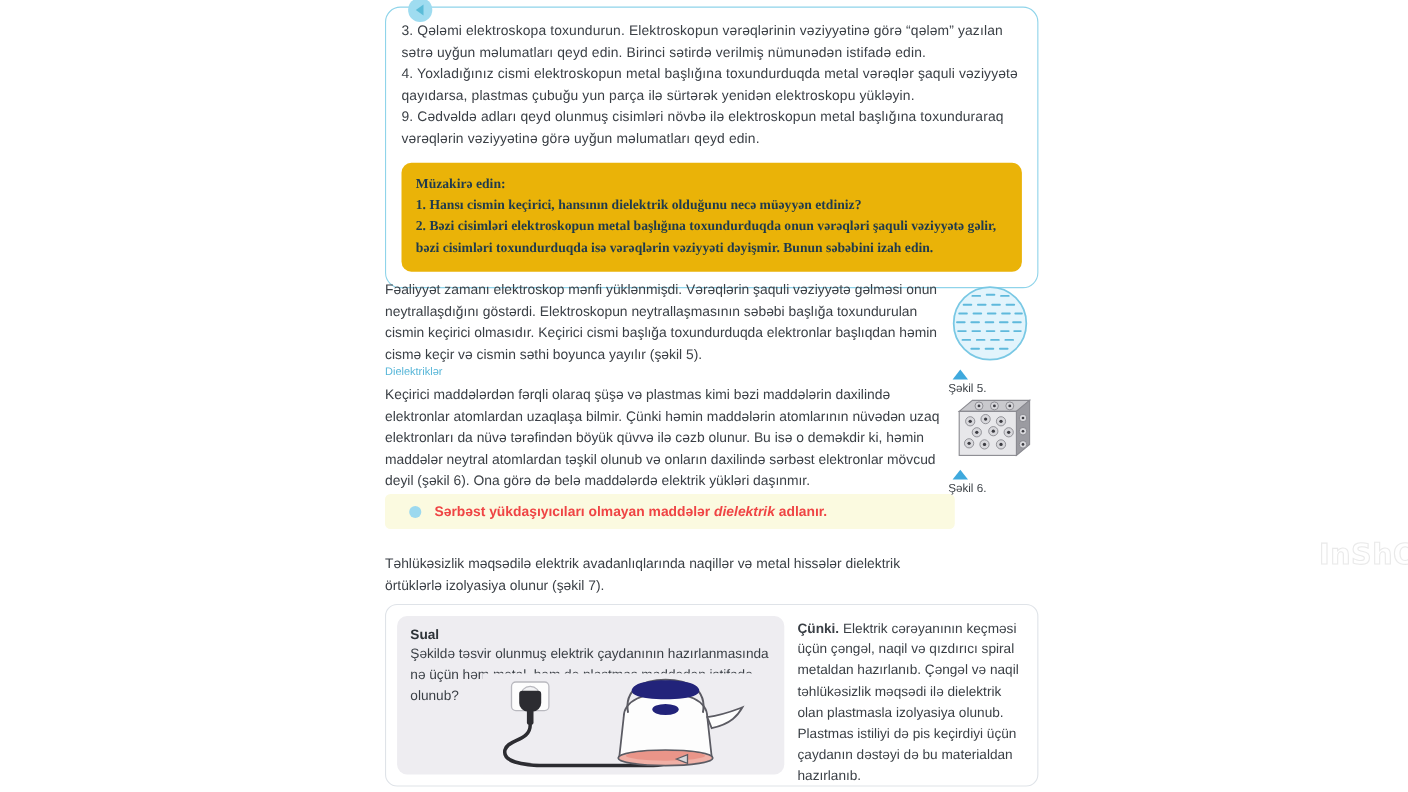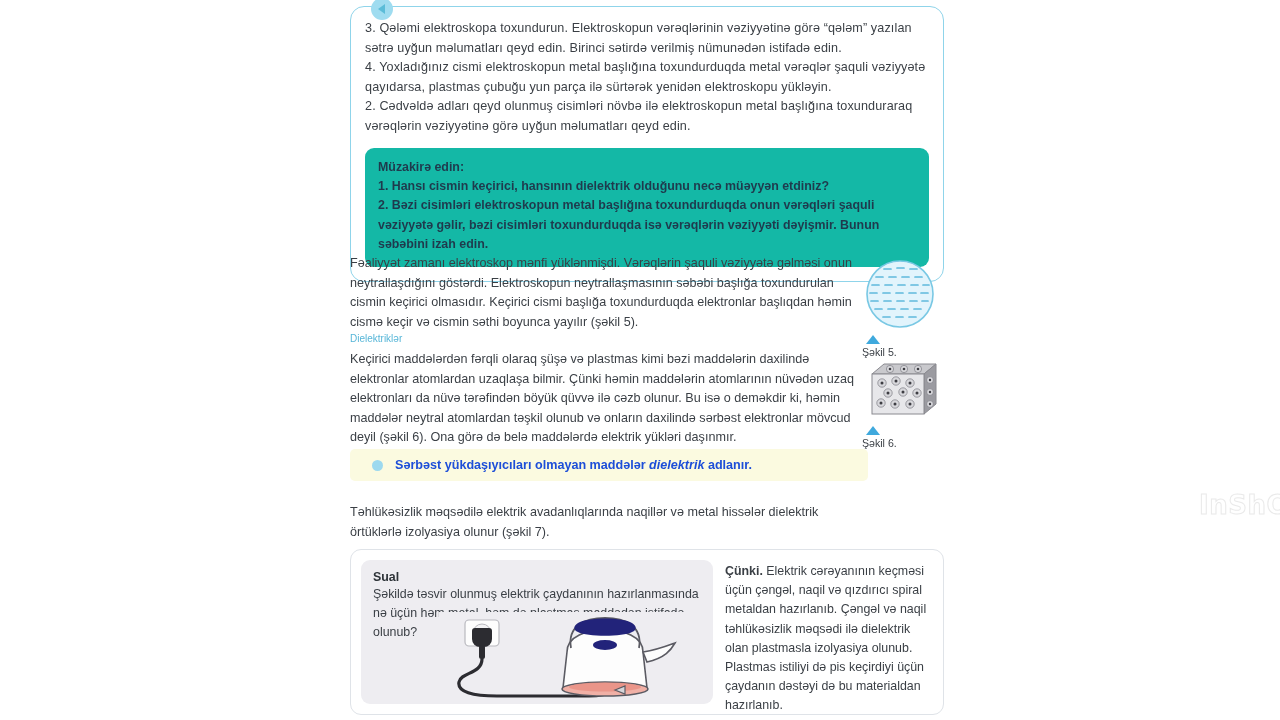--- a/index.html
+++ b/index.html
@@ -53,23 +53,24 @@
     font-size: 12.6px;
     line-height: 19.6px;
     color: #3a3f45;
     letter-spacing: 0.01em;
   }
   .steps p { margin: 0; }
 
   
   .discuss-box {
     margin-top: 11px;
-    background: #14b8a6;
+    background: #eab308;
     border-radius: 9px;
     padding: 10px 13px 12px 13px;
+    font-family: Liberation Serif, serif;
   }
   .discuss-box p {
     font-size: 12.4px;
     line-height: 19.4px;
     font-weight: bold;
     color: #1f3a4d;
     margin: 0;
   }
 
   
@@ -105,21 +106,21 @@
   .def-bullet {
     flex: 0 0 auto;
     width: 11px; height: 11px;
     border-radius: 50%;
     background: #9cd9ef;
     margin-left: 10px;
   }
   .def-text {
     font-size: 12.6px;
     font-weight: bold;
-    color: #1d4ed8;
+    color: #ef4444;
   }
   .def-text i { font-style: italic; }
 
   .para-3 { top: 503px; }
 
   
   .qa-card {
     position: absolute;
     left: 4px; top: 549px;
     width: 594px; height: 166px;
@@ -212,21 +213,21 @@
 
     <div class="activity-card">
 
       <div class="collapse-btn">
         <span class="tri"></span>
       </div>
 
       <div class="steps">
         <p>3. Qələmi elektroskopa toxundurun. Elektroskopun vərəqlərinin vəziyyətinə görə “qələm” yazılan sətrə uyğun məlumatları qeyd edin. Birinci sətirdə verilmiş nümunədən istifadə edin.</p>
         <p>4. Yoxladığınız cismi elektroskopun metal başlığına toxundurduqda metal vərəqlər şaquli vəziyyətə qayıdarsa, plastmas çubuğu yun parça ilə sürtərək yenidən elektroskopu yükləyin.</p>
-        <p>2. Cədvəldə adları qeyd olunmuş cisimləri növbə ilə elektroskopun metal başlığına toxunduraraq vərəqlərin vəziyyətinə görə uyğun məlumatları qeyd edin.</p>
+        <p>9. Cədvəldə adları qeyd olunmuş cisimləri növbə ilə elektroskopun metal başlığına toxunduraraq vərəqlərin vəziyyətinə görə uyğun məlumatları qeyd edin.</p>
       </div>
 
       <div class="discuss-box">
         <p>Müzakirə edin:</p>
         <p>1. Hansı cismin keçirici, hansının dielektrik olduğunu necə müəyyən etdiniz?</p>
         <p>2. Bəzi cisimləri elektroskopun metal başlığına toxundurduqda onun vərəqləri şaquli vəziyyətə gəlir, bəzi cisimləri toxundurduqda isə vərəqlərin vəziyyəti dəyişmir. Bunun səbəbini izah edin.</p>
       </div>
     </div>
 
     <div class="body-text para-1">Fəaliyyət zamanı elektroskop mənfi yüklənmişdi. Vərəqlərin şaquli vəziyyətə gəlməsi onun neytrallaşdığını göstərdi. Elektroskopun neytrallaşmasının səbəbi başlığa toxundurulan cismin keçirici olmasıdır. Keçirici cismi başlığa toxundurduqda elektronlar başlıqdan həmin cismə keçir və cismin səthi boyunca yayılır (şəkil 5).</div>

